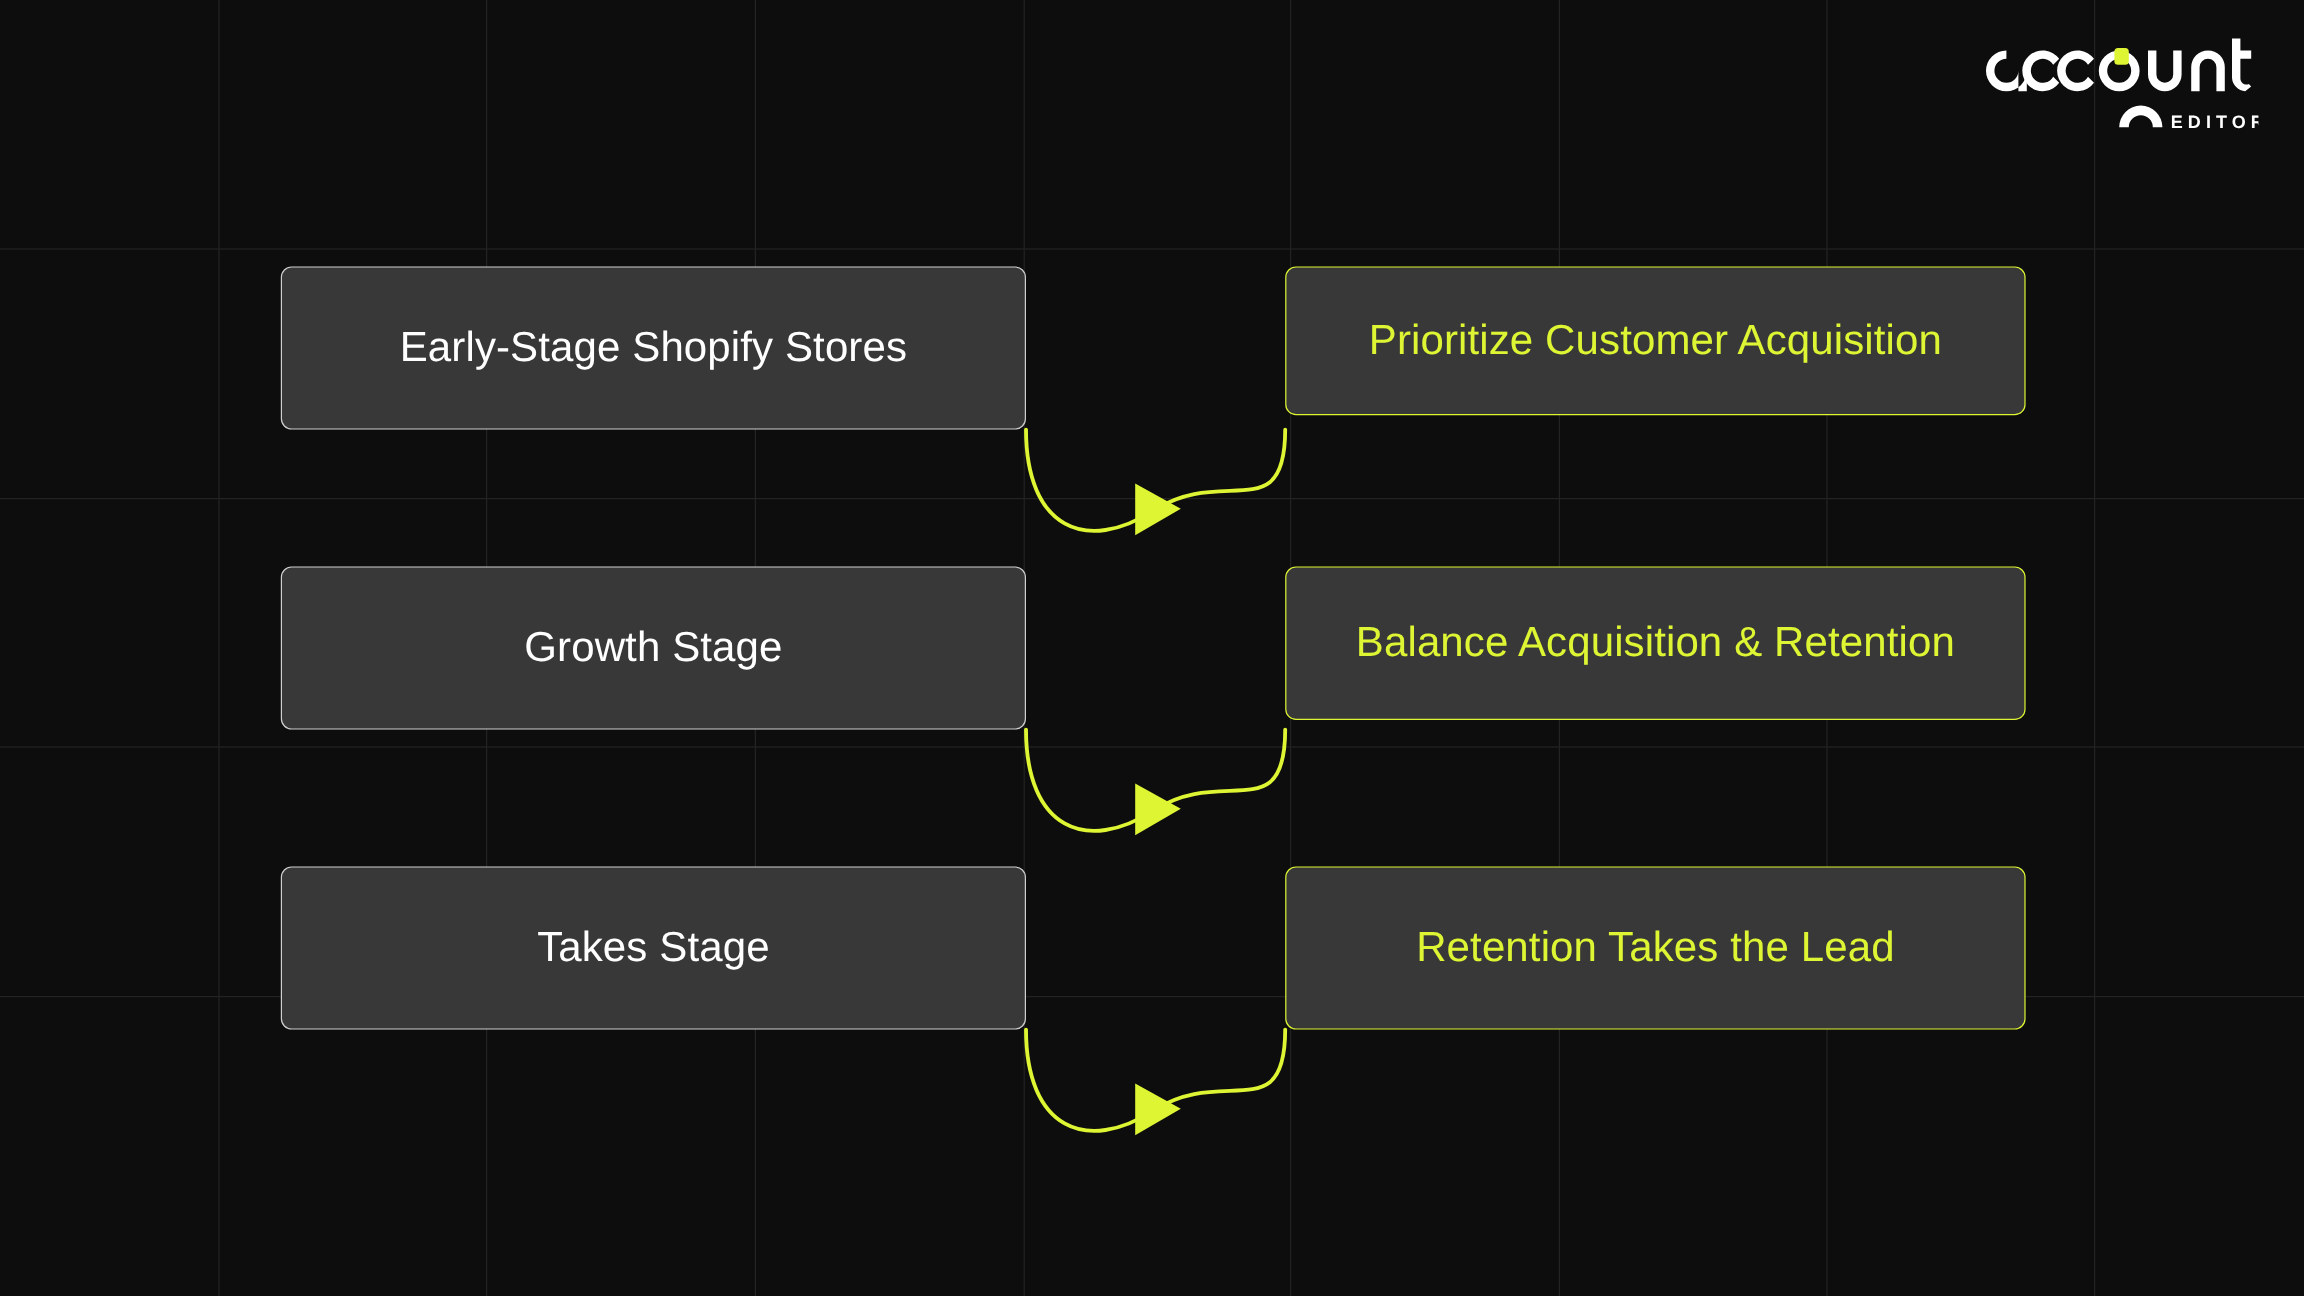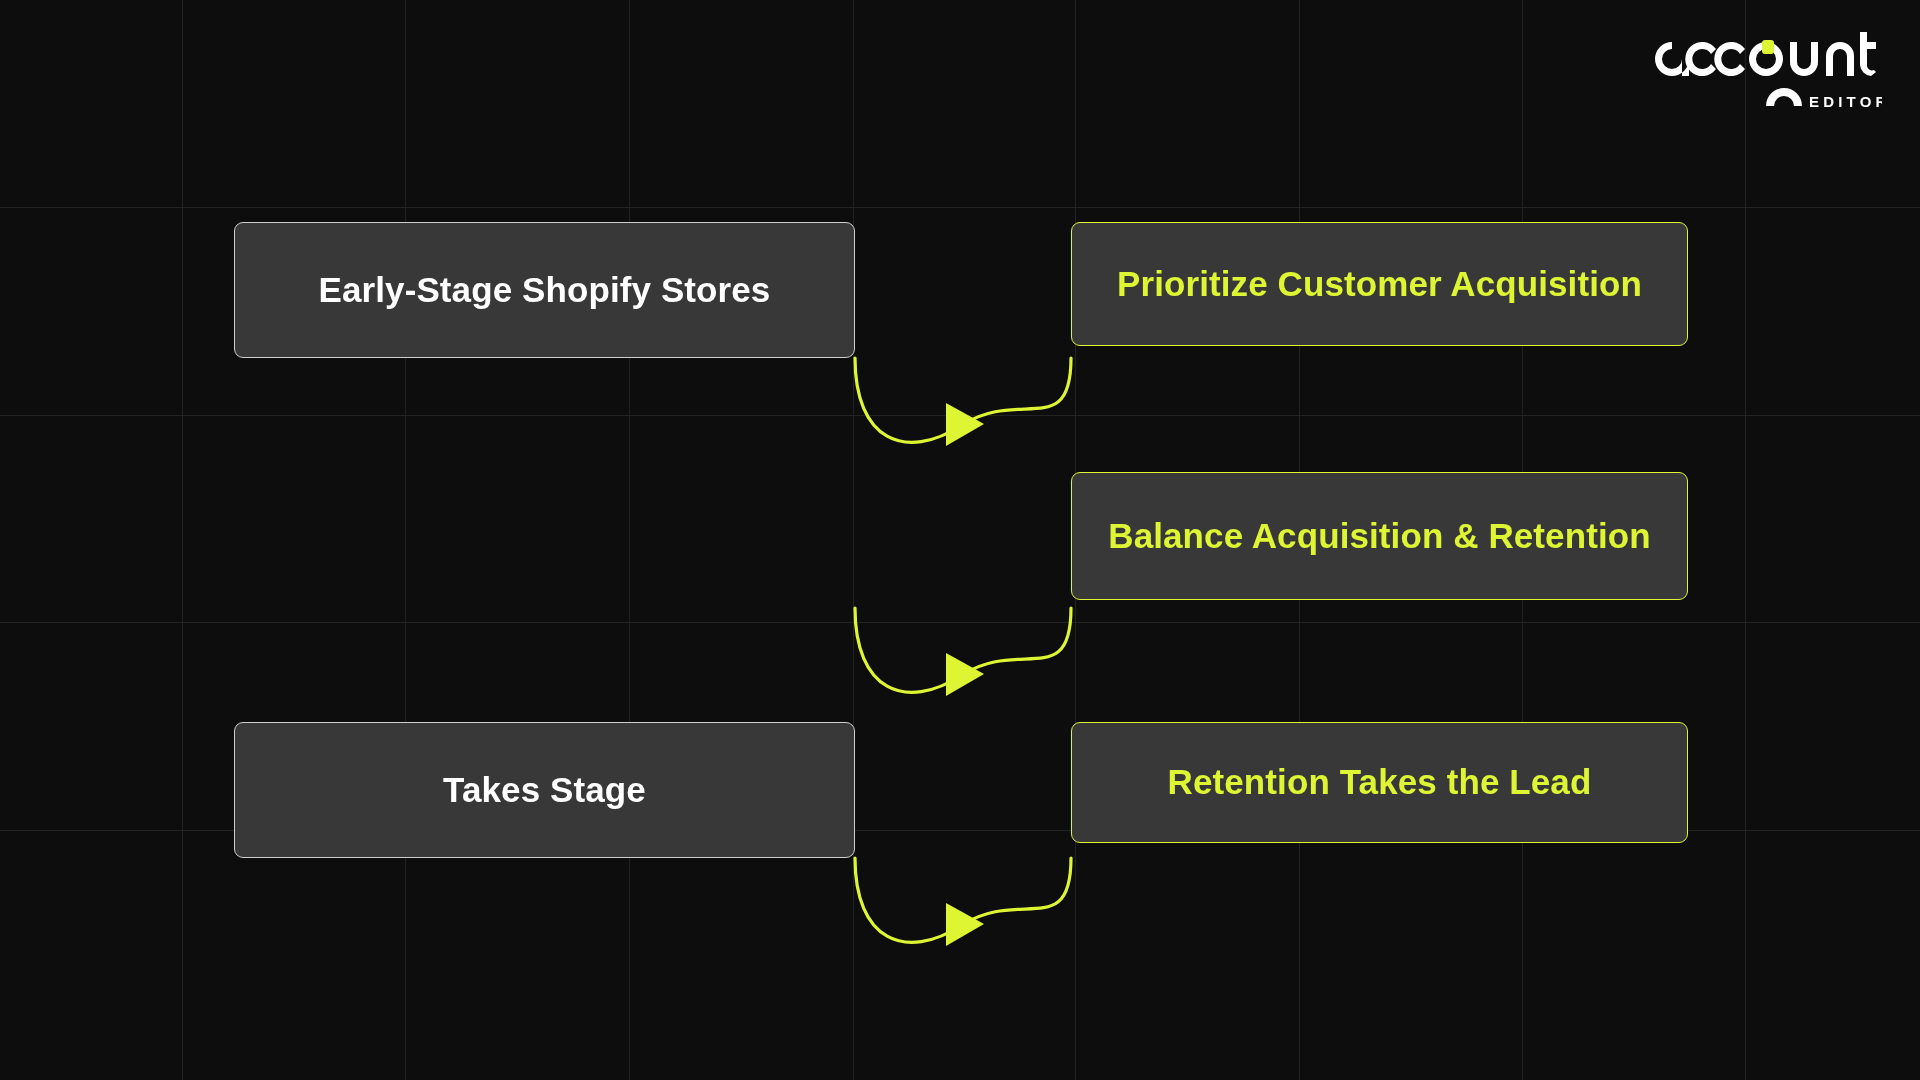--- a/index.html
+++ b/index.html
@@ -65,21 +65,21 @@
     padding: 0 22px;
   }
   .node.stage {
     border: 1px solid #cfcfcf;
   }
   .node.outcome {
     border: 1px solid #ddf533;
   }
   .node-label {
     font-size: 35px;
-    font-weight: 700;
+    font-weight: 400;
     letter-spacing: 0.1px;
     line-height: 1.15;
     text-align: right;
     white-space: nowrap;
   }
   .node.stage .node-label { color: #ffffff; }
   .node.outcome .node-label { color: #ddf533; }
 </style>
 </head>
 <body>
@@ -147,24 +147,27 @@
     </g>
   </svg>
 
   <div class="node stage" style="left:234px; top:222px; width:621px; height:136px;">
     <span class="node-label">Early-Stage Shopify Stores</span>
   </div>
   <div class="node outcome" style="left:1071px; top:222px; width:617px; height:124px;">
     <span class="node-label">Prioritize Customer Acquisition</span>
   </div>
 
+  <div class="node stage" style="left:234px; top:472px; width:621px; height:136px;">
+    <span class="node-label">Growth Stage</span>
+  </div>
   <div class="node outcome" style="left:1071px; top:472px; width:617px; height:128px;">
     <span class="node-label">Balance Acquisition &amp; Retention</span>
   </div>
 
   <div class="node stage" style="left:234px; top:722px; width:621px; height:136px;">
     <span class="node-label">Takes Stage</span>
   </div>
-  <div class="node outcome" style="left:1071px; top:722px; width:617px; height:121px;">
+  <div class="node outcome" style="left:1071px; top:722px; width:617px; height:136px;">
     <span class="node-label">Retention Takes the Lead</span>
   </div>
 
 </div>
 
 </body></html>

